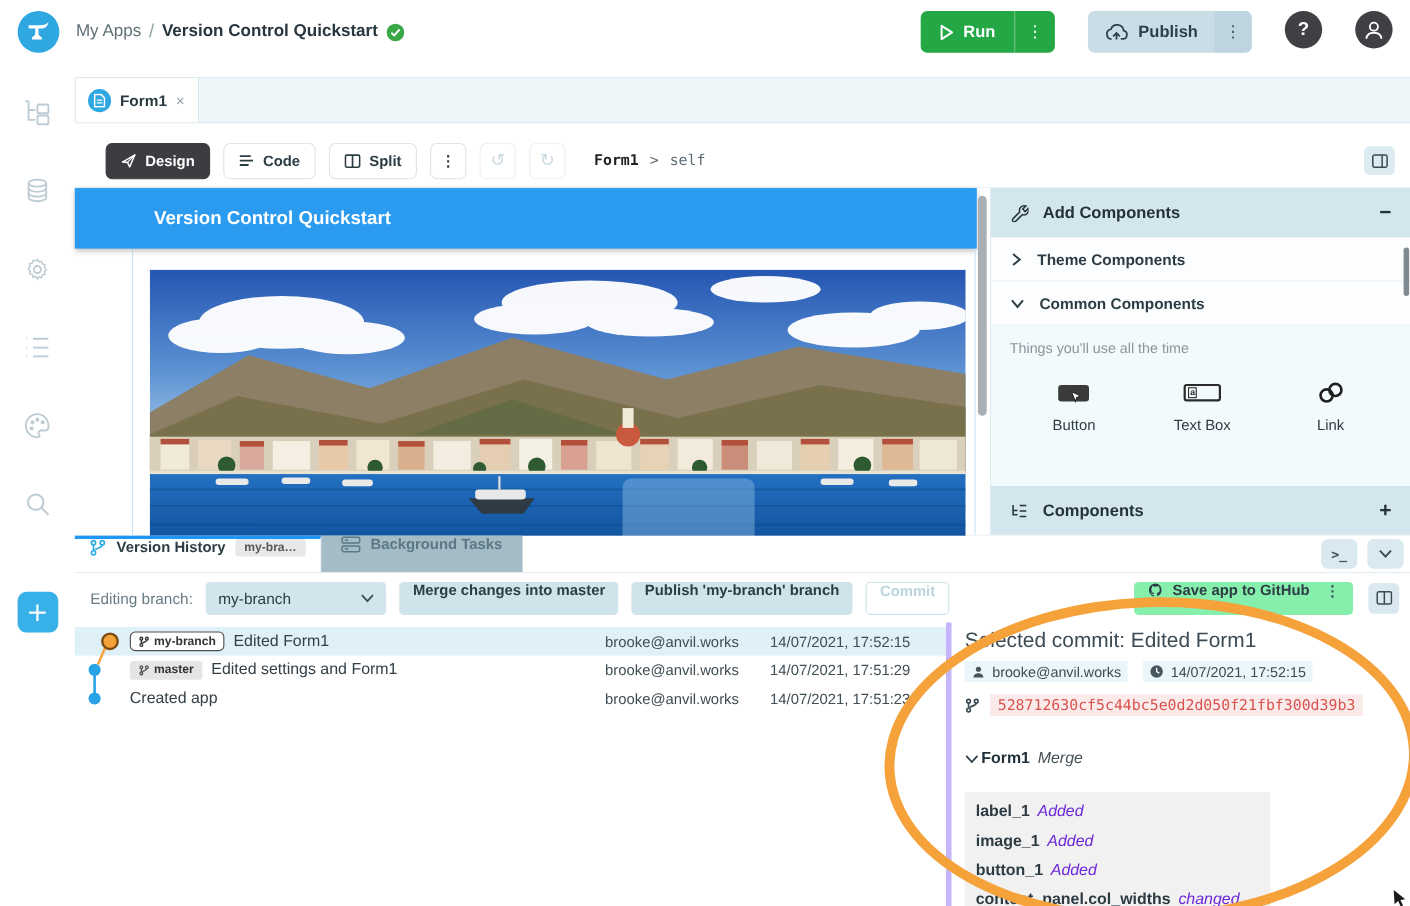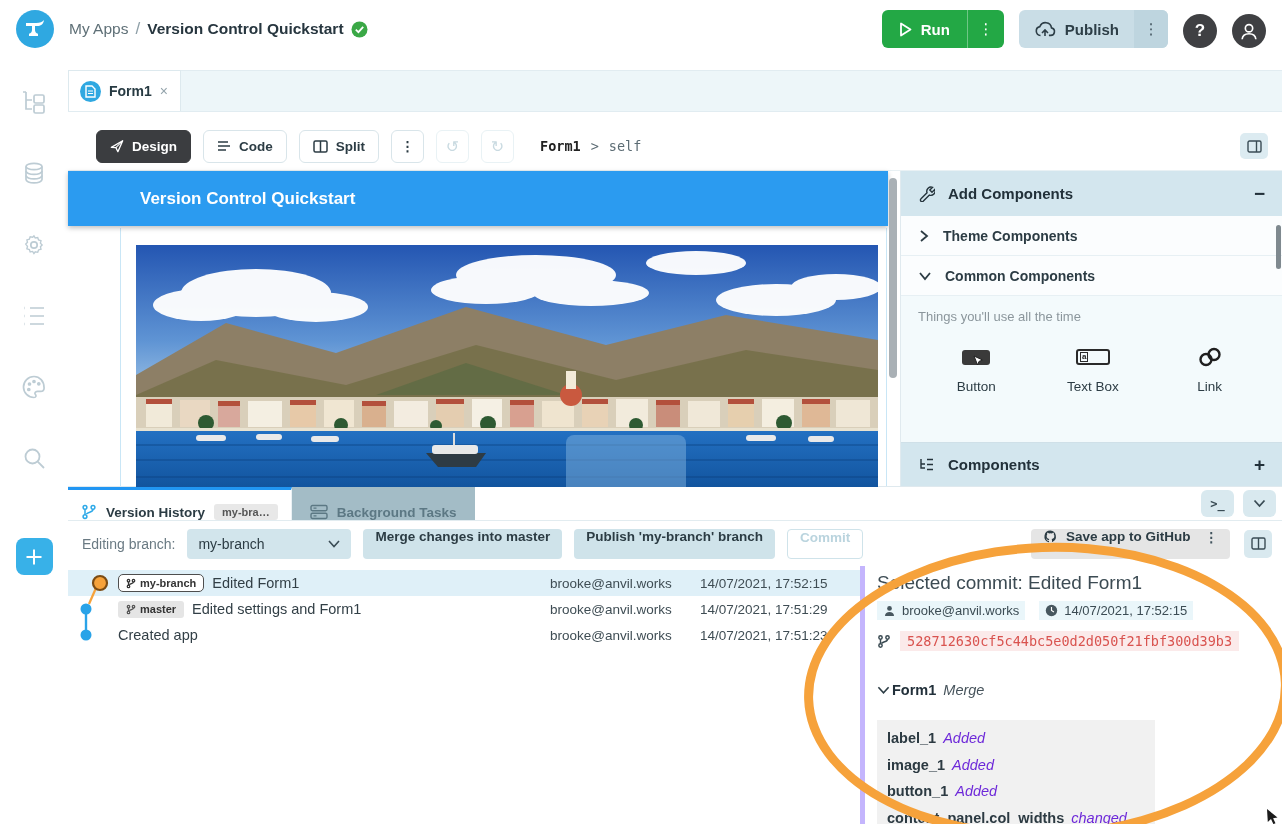--- a/index.html
+++ b/index.html
@@ -7,21 +7,21 @@
        font-family:"Liberation Sans",sans-serif;color:#2c3e47;-webkit-font-smoothing:antialiased}
   svg{display:block}
 
   
   .topbar{height:58px;display:flex;align-items:center;padding:0 16px;background:#fff}
   .logo{width:38px;height:38px;border-radius:50%;background:#2fa8e1;display:flex;align-items:center;justify-content:center;flex:0 0 auto}
   .crumb-wrap{display:flex;align-items:center;gap:7px;margin-left:15px;font-size:15.5px}
   .crumb-root{color:#5f7077}
   .crumb-sep{color:#8fa0a8;font-size:17px}
   .crumb-app{font-weight:bold;color:#27363f}
-  .top-right{margin-left:auto;display:flex;align-items:flex-end;gap:15px}
+  .top-right{margin-left:auto;display:flex;align-items:flex-start;gap:30px}
   .btn-run,.btn-publish{display:flex;align-items:stretch;border-radius:6px;overflow:hidden;height:38px;cursor:pointer}
   .btn-run{background:#23a845;color:#fff}
   .btn-run .bmain{display:flex;align-items:center;gap:9px;padding:0 17px;font-weight:bold;font-size:15px}
   .btn-run .bmore{width:36px;display:flex;align-items:center;justify-content:center;border-left:1px solid rgba(255,255,255,.35);font-size:15px}
   .btn-publish{background:#c9dde6;color:#2d3e47}
   .btn-publish .bmain{display:flex;align-items:center;gap:9px;padding:0 15px;font-weight:bold;font-size:15px}
   .btn-publish .bmore{width:34px;display:flex;align-items:center;justify-content:center;background:#bed5df;font-size:15px;color:#42545e}
   .circ{width:34px;height:34px;border-radius:50%;background:#3f4043;color:#fff;display:flex;align-items:center;justify-content:center;font-weight:bold;font-size:17px}
 
   
@@ -68,21 +68,21 @@
   .btn-icon{position:relative;width:28px;height:15px;background:#3a3a3a;border-radius:3px}
   .btn-icon svg{position:absolute;left:11px;top:5px}
   .tbx-icon{width:34px;height:16px;border:2px solid #2a2a2a;border-radius:3px;display:flex;align-items:center;padding-left:2px;box-sizing:border-box}
   .tbx-icon .a{font-size:8px;font-weight:bold;border:1px solid #2a2a2a;line-height:8px;padding:0 1px;color:#1d1d1d}
   .rp-footer{height:44px;background:#d3e6ee;border-top:1px solid #cfe0e8;display:flex;align-items:center;gap:13px;padding:0 17px;font-weight:bold;font-size:15px;color:#22313a;box-sizing:border-box}
   .rp-scroll{position:absolute;right:1px;top:54px;width:5px;height:44px;background:#7f898f;border-radius:3px;z-index:4}
 
   
   .bottompanel{height:337px;display:flex;flex-direction:column;background:#fff;border-top:1px solid #dfe9ee}
   .bp-strip{height:33px;display:flex;border-bottom:1px solid #e2ecf0;position:relative;background:#fff}
-  .bp-tab{display:flex;align-items:flex-end;gap:9px;padding:0 13px;font-weight:bold;font-size:13.5px;box-sizing:border-box}
+  .bp-tab{display:flex;align-items:flex-start;gap:9px;padding:0 13px;font-weight:bold;font-size:13.5px;box-sizing:border-box}
   .bp-tab.active{border-top:3px solid #2196f3;color:#2c3c44;border-right:1px solid #eaf1f4}
   .bp-tab.inactive{background:#a3bcc6;color:#5c7884;padding:0 18px}
   .tabbadge{background:#e8e8e8;color:#555;border-radius:3px;font-size:11px;padding:2px 8px}
   .strip-btns{position:absolute;right:6px;top:3px;display:flex;gap:9px}
   .mini{width:33px;height:27px;background:#d9e9ef;border-radius:6px;display:flex;align-items:center;justify-content:center;color:#3a4c55;font-family:"DejaVu Sans Mono",monospace;font-weight:bold;font-size:12px}
 
   .bp-branchrow{height:45px;display:flex;align-items:center;gap:12px;padding:0 14px;position:relative}
   .eb-label{color:#6a7a83;font-size:14px}
   .select{width:164px;height:30px;background:#d2e5ec;border-radius:4px;display:flex;align-items:center;padding:0 11px;font-size:14px;color:#2c3c44;box-sizing:border-box}
   .select .chev{margin-left:auto}
@@ -499,21 +499,21 @@
           <div class="bbtn">
               <span>Merge changes into master</span>
             </div>
           <div class="bbtn">
               <span>Publish 'my-branch' branch</span>
             </div>
           <div class="bbtn ghost">
               <span>Commit</span>
             </div>
           <div class="gh-wrap">
-            <div class="bbtn" style="background:#e5e5e5">
+            <div class="bbtn" style="background:#86efac">
               <svg width="15" height="15" viewBox="0 0 16 16">
                   <path d="M8 1.6a6.4 6.4 0 0 0-2 12.5c.3 0 .4-.1.4-.3v-1.2c-1.8.4-2.2-.8-2.2-.8-.3-.7-.7-.9-.7-.9-.6-.4 0-.4 0-.4.6 0 1 .6 1 .6.6 1 1.5.7 1.9.5 0-.4.2-.7.4-.9-1.4-.2-2.9-.7-2.9-3.2 0-.7.2-1.3.6-1.7 0-.2-.3-.8.1-1.7 0 0 .5-.2 1.8.7a6 6 0 0 1 3.2 0c1.3-.9 1.8-.7 1.8-.7.4.9.1 1.5.1 1.7.4.4.6 1 .6 1.7 0 2.5-1.5 3-2.9 3.2.2.2.4.6.4 1.1v1.7c0 .2.1.3.4.3A6.4 6.4 0 0 0 8 1.6z" fill="#2c3c44"></path>
                 </svg>
               <span>Save app to GitHub</span>
               <span style="margin-left:6px;color:#42545e">⋮</span>
             </div>
           </div>
           <div class="panel-mini">
             <svg width="15" height="13" viewBox="0 0 15 13">
                 <rect x="1" y="1" width="13" height="11" rx="1.5" fill="none" stroke="#3a4c55" stroke-width="1.4"></rect>

